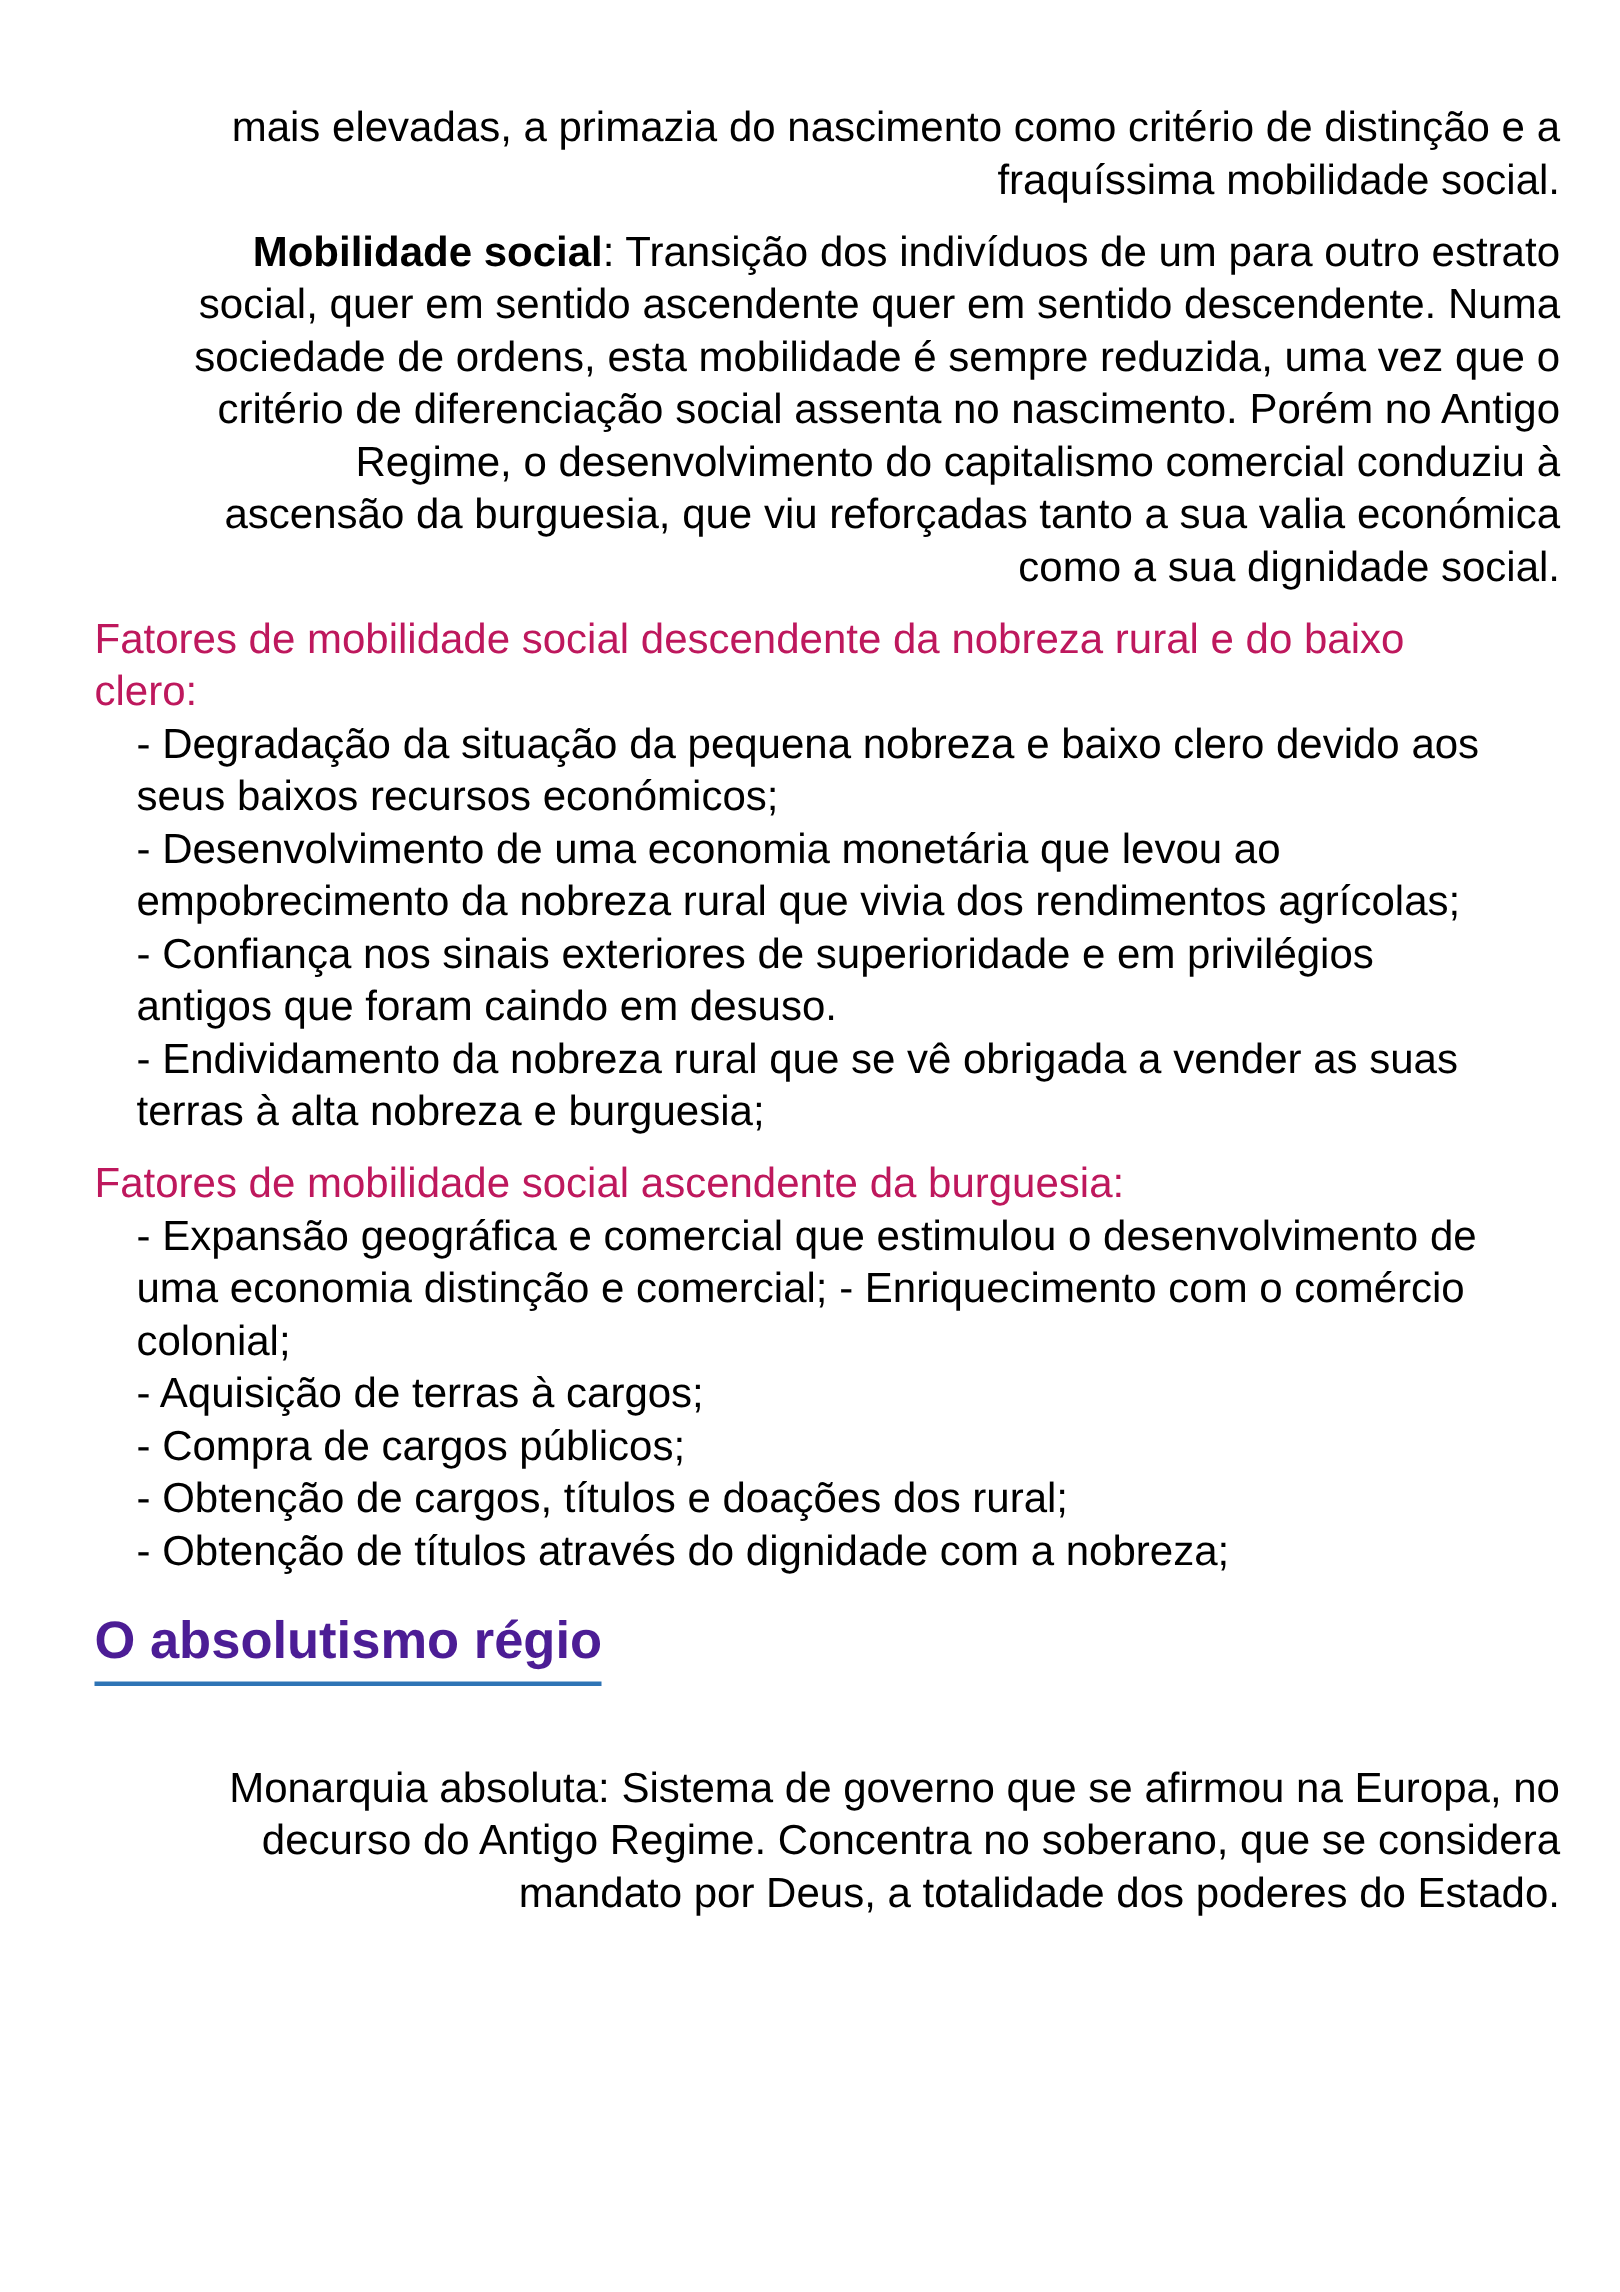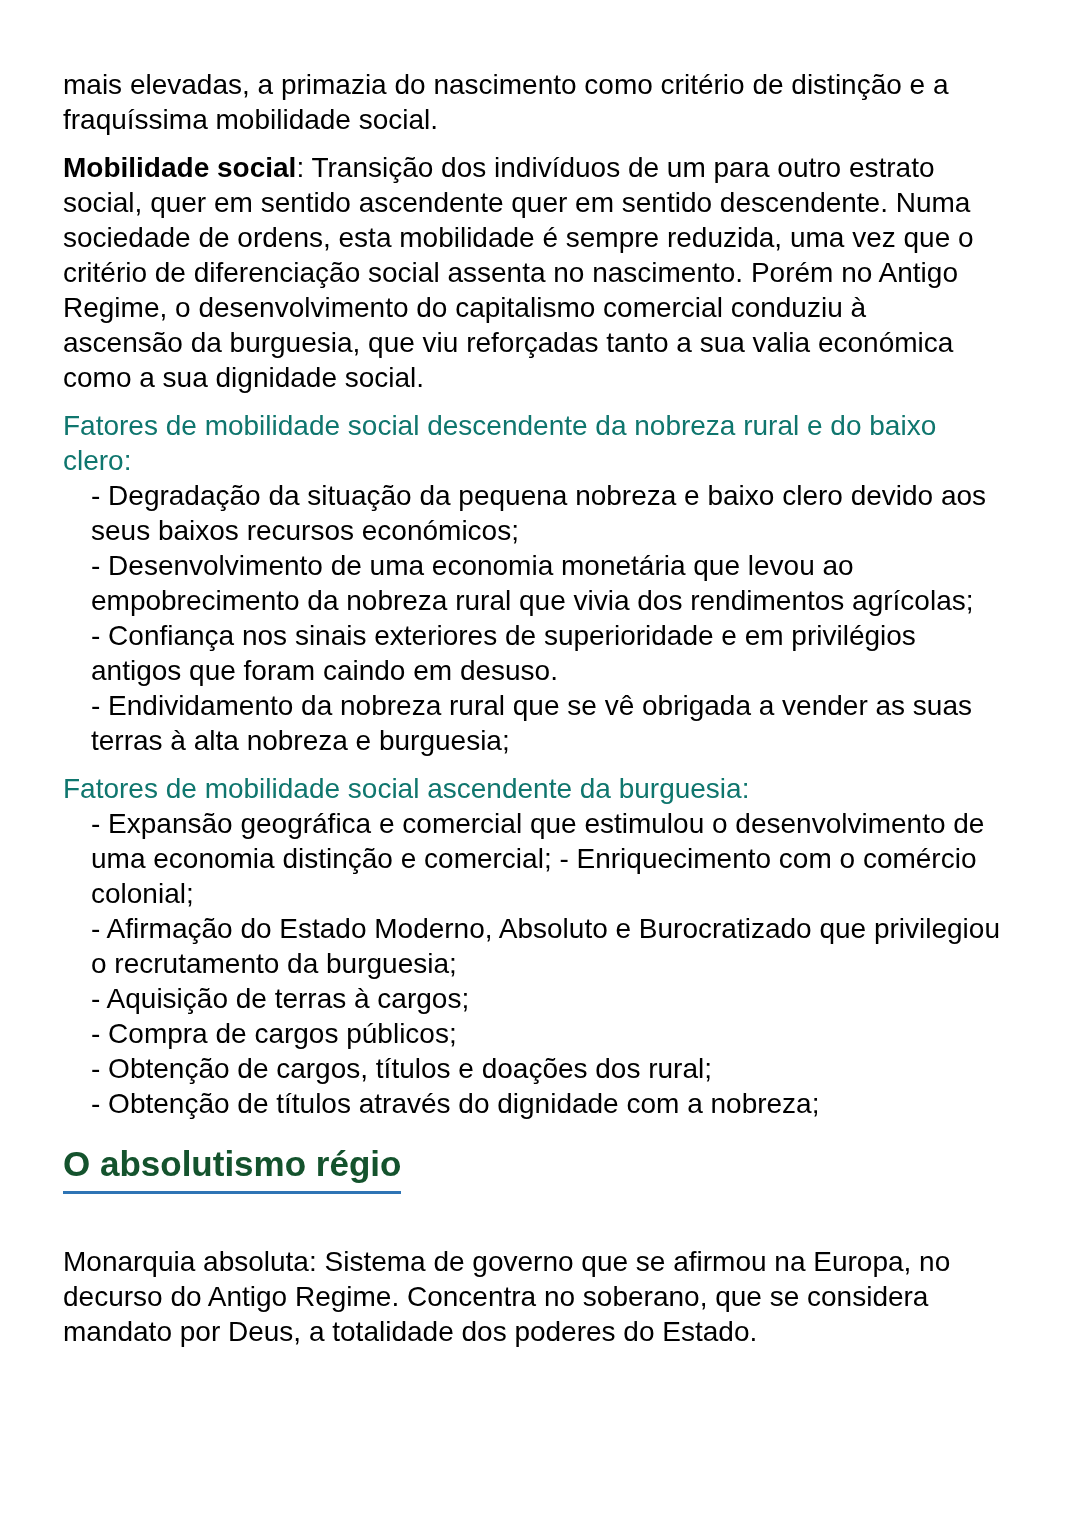--- a/index.html
+++ b/index.html
@@ -17,41 +17,42 @@
   .doc {
     box-sizing: border-box;
     width: 1080px;
     padding: 67px 40px 0 63px;
     font-size: 28px;
     line-height: 35px;
   }
   .para {
     white-space: pre-line;
     margin: 0 0 13px 0;
+    text-align: right;
   }
   .term {
     font-weight: bold;
   }
   .factor-block {
     margin: 0 0 13px 0;
   }
   .blue-subheading {
-    color: #0f766e;
+    color: #be185d;
     white-space: pre-line;
   }
   .factor-item {
     white-space: pre-line;
     margin-left: 28px;
   }
   .main-heading {
     margin: 20px 0 0 0;
     font-size: 35px;
     line-height: 46px;
     font-weight: bold;
-    color: #14532d;
+    color: #4c1d95;
   }
   .main-heading .underline {
     display: inline-block;
     border-bottom: 3px solid #2E74B5;
     padding-bottom: 4px;
   }
   .final-para {
     margin-top: 50px;
   }
 </style>
@@ -82,22 +83,20 @@
 antigos que foram caindo em desuso.</div>
     <div class="factor-item">- Endividamento da nobreza rural que se vê obrigada a vender as suas
 terras à alta nobreza e burguesia;</div>
   </div>
 
   <div class="factor-block">
     <div class="blue-subheading">Fatores de mobilidade social ascendente da burguesia:</div>
     <div class="factor-item">- Expansão geográfica e comercial que estimulou o desenvolvimento de
 uma economia distinção e comercial; - Enriquecimento com o comércio
 colonial;</div>
-    <div class="factor-item">- Afirmação do Estado Moderno, Absoluto e Burocratizado que privilegiou
-o recrutamento da burguesia;</div>
     <div class="factor-item">- Aquisição de terras à cargos;</div>
     <div class="factor-item">- Compra de cargos públicos;</div>
     <div class="factor-item">- Obtenção de cargos, títulos e doações dos rural;</div>
     <div class="factor-item">- Obtenção de títulos através do dignidade com a nobreza;</div>
   </div>
 
   <h1 class="main-heading"><span class="underline">O absolutismo régio</span></h1>
 
   <p class="para final-para">Monarquia absoluta: Sistema de governo que se afirmou na Europa, no
 decurso do Antigo Regime. Concentra no soberano, que se considera

